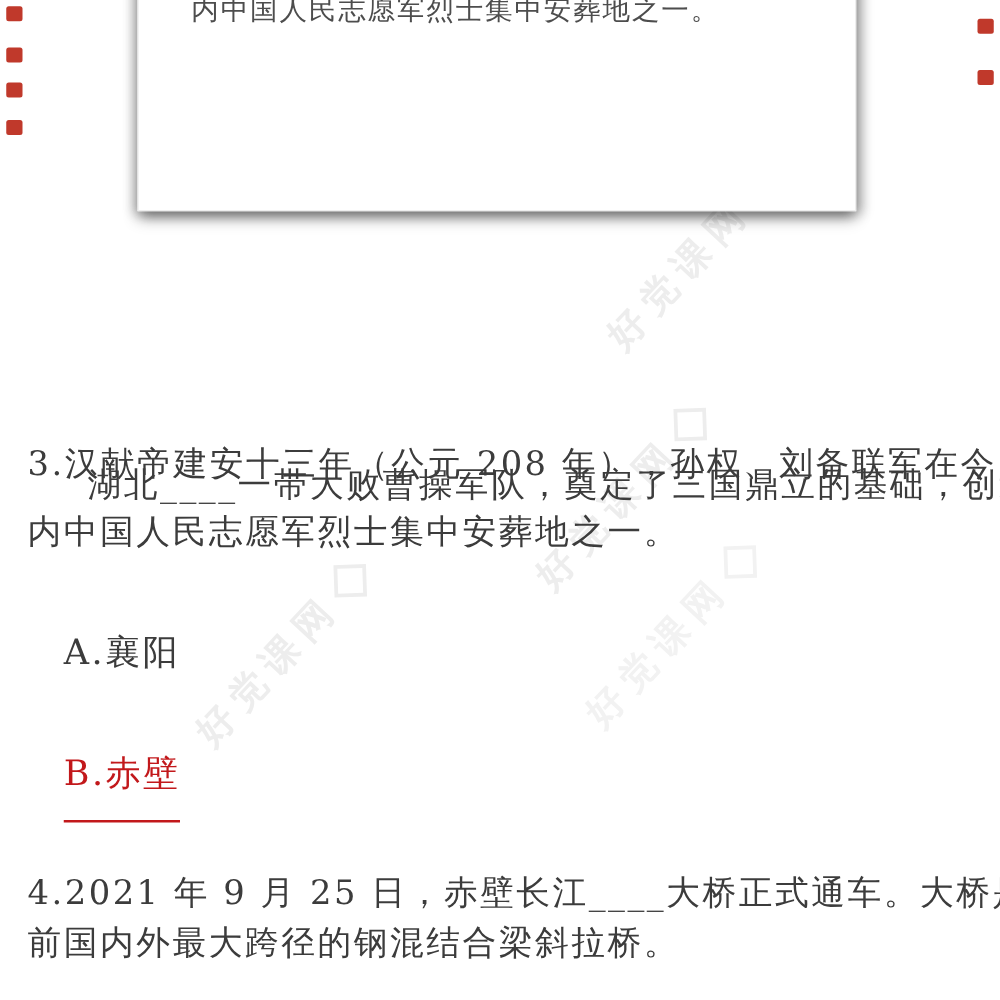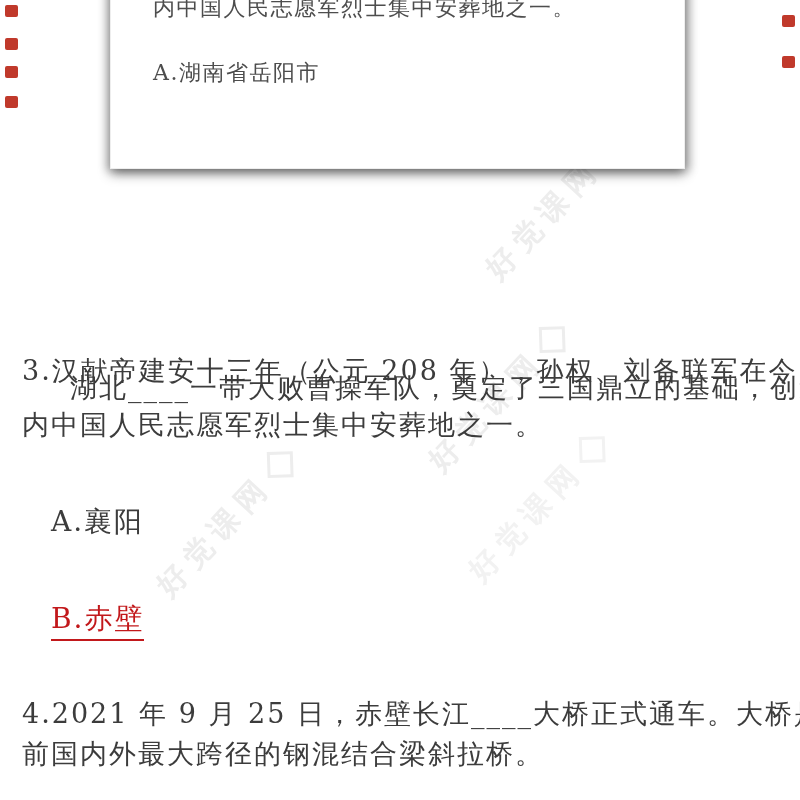--- a/index.html
+++ b/index.html
@@ -53,21 +53,21 @@
     position:absolute;z-index:2;left:22px;white-space:nowrap;
     font-size:27px;letter-spacing:2px;color:var(--body-text);
   }
   .opt{
     position:absolute;z-index:2;left:22px;white-space:nowrap;
     font-size:28px;letter-spacing:2px;color:var(--body-text);margin-left:29px;
   }
   .opt.answer{
     color:var(--answer-red);
     border-bottom:2px solid var(--answer-red);
-    padding-bottom:1px;
+    padding-bottom:18px;
   }
 </style>
 </head>
 <body>
 
 <div class="canvas">
 
   <div class="wm" style="left:462px;top:186px;">
     <span>好党课网</span><span class="wm-logo"></span>
   </div>
@@ -83,21 +83,20 @@
 
   <div class="edge-mark" style="left:5px;top:5px;"></div>
   <div class="edge-mark" style="left:5px;top:38px;"></div>
   <div class="edge-mark" style="left:5px;top:66px;"></div>
   <div class="edge-mark" style="left:5px;top:96px;"></div>
   <div class="edge-mark" style="left:782px;top:15px;"></div>
   <div class="edge-mark" style="left:782px;top:56px;"></div>
 
   <div class="top-card">
     <div class="card-line" style="top:14px;">内中国人民志愿军烈士集中安葬地之一。</div>
-    <div class="card-line" style="top:79px;">A.湖南省岳阳市</div>
   </div>
 
   <div class="q-line" style="top:333px;margin-top:20px;">3.汉献帝建安十三年（公元 208 年），孙权、刘备联军在今</div>
   <div class="q-line" style="top:370px;margin-left:48px;">湖北____一带大败曹操军队，奠定了三国鼎立的基础，创造</div>
   <div class="q-line" style="top:407px;">内中国人民志愿军烈士集中安葬地之一。</div>
 
   <div class="opt" style="top:503px;">A.襄阳</div>
   <div class="opt answer" style="top:600px;">B.赤壁</div>
 
   <div class="q-line" style="top:696px;">4.2021 年 9 月 25 日，赤壁长江____大桥正式通车。大桥是目</div>

